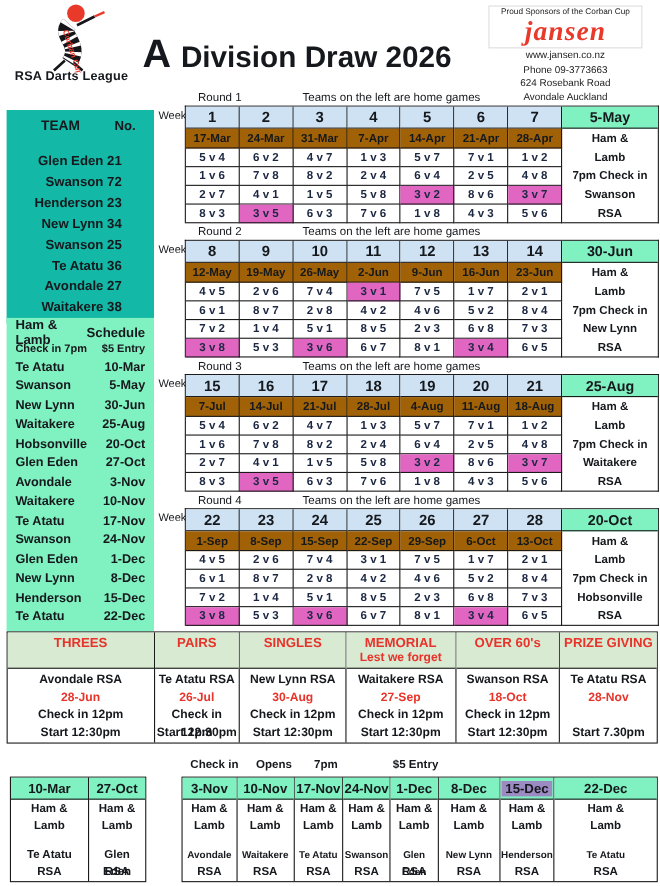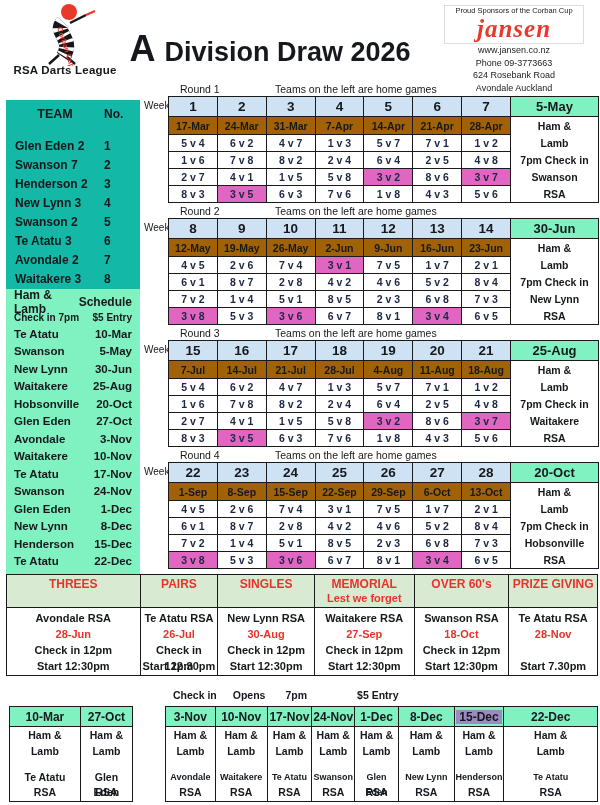--- a/index.html
+++ b/index.html
@@ -14,21 +14,21 @@
 #title .big{font-size:36px;font-weight:bold}
 #title .rest{font-size:27px;font-weight:bold;margin-left:9px}
 #sponsor{right:2px;top:5px;width:168px;text-align:center}
 .tagline{font-size:7.5px;color:#222;line-height:10px}
 .brandbox{border:1px solid #ddd;margin:0 14px;padding:0 2px 1px}
 .brand{font-family:"Liberation Serif",serif;font-style:italic;font-weight:bold;font-size:25px;color:#e8392b;line-height:26px;letter-spacing:1px}
 .sline{font-size:9px;line-height:12.5px;color:#222}
 
 #teams{left:6px;top:100px;width:134px;background:#14b8a6;padding:5px 0 6px}
 .trow{display:flex;height:19px;align-items:center;font-weight:bold;font-size:12px}
-.tname{flex:1;padding-left:9px;text-align:left}
+.tname{flex:1;padding-left:9px;text-align:right}
 .tno{width:36px;text-align:left}
 .thead{height:18px;margin-bottom:13px}
 .thead .tname{text-align:center;font-size:12.5px;padding-left:0}
 
 #sched{left:6px;top:289px;width:134px;background:#80f1c1;padding:5px 8px 4px}
 .srow{display:flex;justify-content:space-between;font-weight:bold;align-items:center}
 .sh1{font-size:12px;height:16px}
 .sh2{font-size:10px;height:15px}
 .sd{font-size:11.5px;height:17.5px}
 

